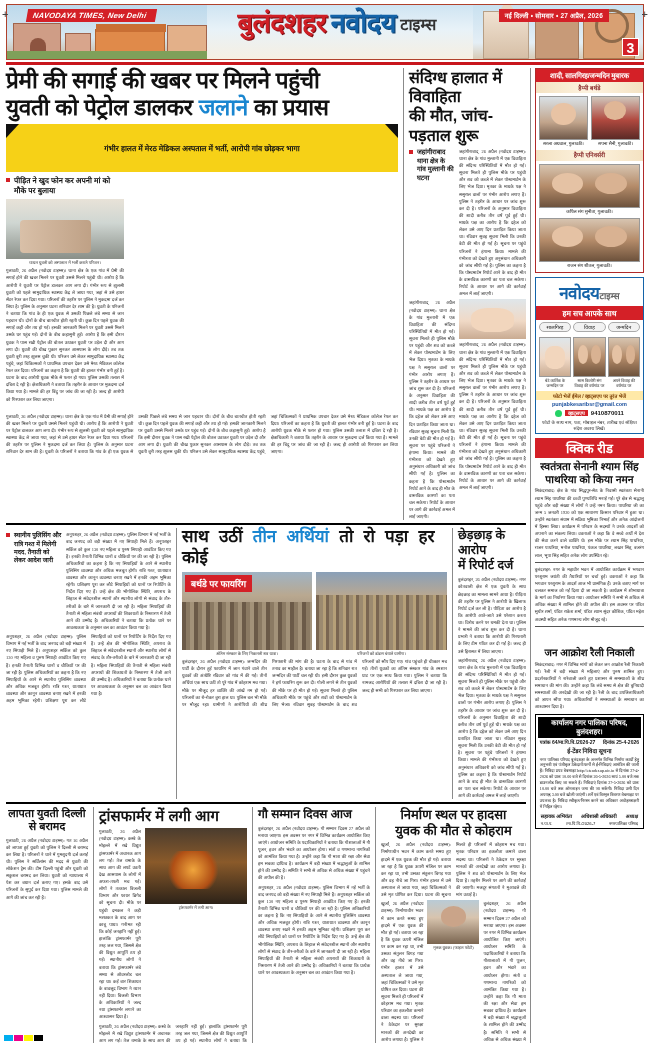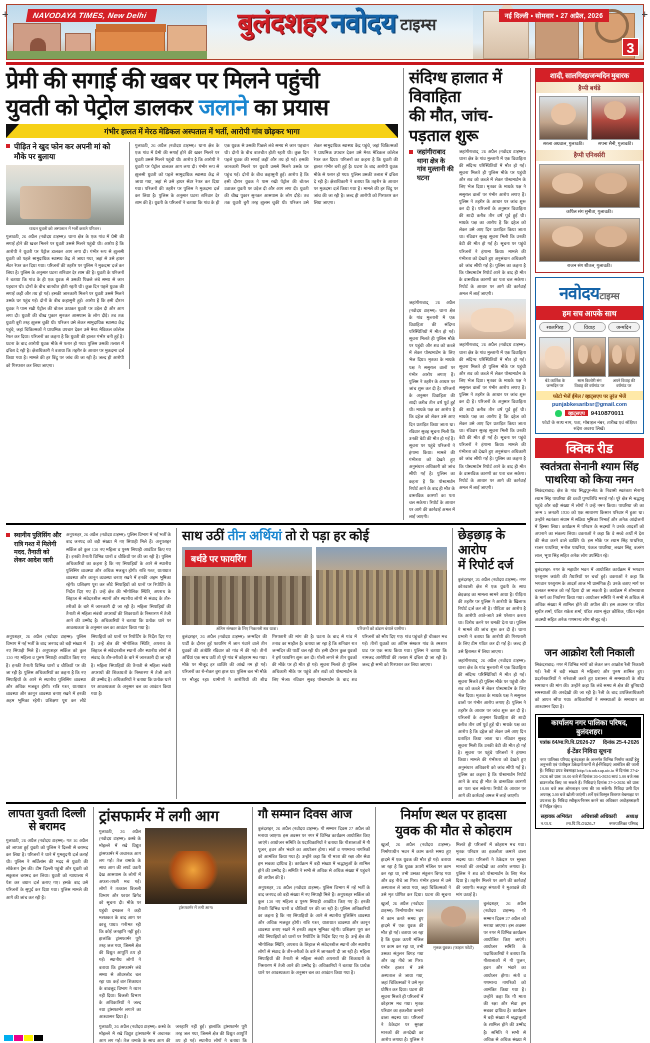--- a/index.html
+++ b/index.html
@@ -82,21 +82,21 @@
   h1.hl-mega { font-size:22.5px; font-weight:bold; line-height:1.18; letter-spacing:-.3px; }
   h1.hl-mega .blue { color:#1a86d0;text-align:center; }
   h2.hl-big { font-size:16px; font-weight:bold; line-height:1.2; }
   h2.hl-big .blue { color:#1a86d0; }
   h3.hl-med { font-size:12.5px; font-weight:bold; line-height:1.2; }
   h4.hl-sm { font-size:10px; font-weight:bold; line-height:1.22; }
   .hl-c { text-align:center; }
 
   .yellow-strip {
     background:#f6d117; font-size:7.5px; font-weight:bold; text-align:center;
-    padding:2px 16px; position:relative; margin-top:3px;
+    padding:19px 16px; position:relative; margin-top:3px;
   }
   .yellow-strip:before{content:"";position:absolute;left:0;top:0;border-left:13px solid #111;border-top:0 solid transparent;border-bottom:14px solid transparent;}
   .yellow-strip:after{content:"";position:absolute;right:0;top:0;border-right:13px solid #111;border-top:0 solid transparent;border-bottom:14px solid transparent;}
 
   .redbox-label {
     background:#d42027; color:#fff; font-size:9px; font-weight:bold;
     display:inline-block; padding:2px 6px;text-align:center;
   }
   .bullet-note {
     font-size:7.5px; font-weight:bold; line-height:1.35; color:#111;
@@ -237,21 +237,21 @@
 
       <div style="display:flex; gap:5px;">
 
         <div style="width:392px;">
           <h1 class="hl-mega">
             <span>प्रेमी की सगाई की खबर पर मिलने पहुंची</span><br>
             <span>युवती को पेट्रोल डालकर </span><span class="blue">जलाने</span><span> का प्रयास</span>
           </h1>
           <div class="yellow-strip">गंभीर हालत में मेरठ मेडिकल अस्पताल में भर्ती, आरोपी गांव छोड़कर भागा</div>
 
-          <div style="display:flex; gap:5px; margin-top:4px;">
+          <div style="display:flex; gap:5px; margin-top:4px;flex-direction:column;">
 
             <div style="width:118px;">
               <div class="bullet-note">पीड़ित ने खुद फोन कर अपनी मां को मौके पर बुलाया</div>
               <div class="photo ph-hospital" style="width:100%;height:60px;margin-top:3px;"></div>
               <div class="cap">घायल युवती को अस्पताल में भर्ती कराते परिजन।</div>
               <div class="txt" style="margin-top:2px;">गुलावठी, 26 अप्रैल (नवोदय टाइम्स)। थाना क्षेत्र के एक गांव में प्रेमी की सगाई होने की खबर मिलने पर युवती उससे मिलने पहुंची थी। आरोप है कि आरोपी ने युवती पर पेट्रोल डालकर आग लगा दी। गंभीर रूप से झुलसी युवती को पहले सामुदायिक स्वास्थ्य केंद्र ले जाया गया, जहां से उसे हायर सेंटर रेफर कर दिया गया। परिजनों की तहरीर पर पुलिस ने मुकदमा दर्ज कर लिया है। पुलिस के अनुसार घटना शनिवार देर शाम की है। युवती के परिजनों ने बताया कि गांव के ही एक युवक से उसकी पिछले लंबे समय से जान पहचान थी। दोनों के बीच बातचीत होती रहती थी। कुछ दिन पहले युवक की सगाई कहीं और तय हो गई। इसकी जानकारी मिलने पर युवती उससे मिलने उसके घर पहुंच गई। दोनों के बीच कहासुनी हुई। आरोप है कि इसी दौरान युवक ने पास रखी पेट्रोल की बोतल उठाकर युवती पर उड़ेल दी और आग लगा दी। युवती की चीख पुकार सुनकर आसपास के लोग दौड़े। तब तक युवती बुरी तरह झुलस चुकी थी। परिजन उसे लेकर सामुदायिक स्वास्थ्य केंद्र पहुंचे, जहां चिकित्सकों ने प्राथमिक उपचार देकर उसे मेरठ मेडिकल कॉलेज रेफर कर दिया। परिजनों का कहना है कि युवती की हालत गंभीर बनी हुई है। घटना के बाद आरोपी युवक मौके से फरार हो गया। पुलिस उसकी तलाश में दबिश दे रही है। क्षेत्राधिकारी ने बताया कि तहरीर के आधार पर मुकदमा दर्ज किया गया है। मामले की हर बिंदु पर जांच की जा रही है। जल्द ही आरोपी को गिरफ्तार कर लिया जाएगा।</div>
             </div>
             <div class="divider-v"></div>
 
             <div style="flex:1;">
@@ -299,21 +299,21 @@
             <div style="flex:1;">
               <div class="txt">अनूपशहर, 26 अप्रैल (नवोदय टाइम्स): पुलिस विभाग में नई भर्ती के बाद जनपद को बड़ी संख्या में नए सिपाही मिले हैं। अनूपशहर सर्किल को कुल 130 नए महिला व पुरुष सिपाही आवंटित किए गए हैं। इनकी तैनाती विभिन्न थानों व चौकियों पर की जा रही है। पुलिस अधिकारियों का कहना है कि नए सिपाहियों के आने से स्थानीय पुलिसिंग व्यवस्था और अधिक मजबूत होगी। रात्रि गश्त, यातायात व्यवस्था और कानून व्यवस्था बनाए रखने में इनकी अहम भूमिका रहेगी। प्रशिक्षण पूरा कर लौटे सिपाहियों को थानों पर रिपोर्टिंग के निर्देश दिए गए हैं। उन्हें क्षेत्र की भौगोलिक स्थिति, अपराध के लिहाज से संवेदनशील स्थानों और स्थानीय लोगों से संवाद के तौर-तरीकों के बारे में जानकारी दी जा रही है। महिला सिपाहियों की तैनाती से महिला संबंधी अपराधों की शिकायतों के निस्तारण में तेजी आने की उम्मीद है। अधिकारियों ने बताया कि प्रत्येक थाने पर आवश्यकता के अनुसार बल का आवंटन किया गया है।</div>
             </div>
           </div>
           <div class="txt cols2" style="margin-top:2px;">अनूपशहर, 26 अप्रैल (नवोदय टाइम्स): पुलिस विभाग में नई भर्ती के बाद जनपद को बड़ी संख्या में नए सिपाही मिले हैं। अनूपशहर सर्किल को कुल 130 नए महिला व पुरुष सिपाही आवंटित किए गए हैं। इनकी तैनाती विभिन्न थानों व चौकियों पर की जा रही है। पुलिस अधिकारियों का कहना है कि नए सिपाहियों के आने से स्थानीय पुलिसिंग व्यवस्था और अधिक मजबूत होगी। रात्रि गश्त, यातायात व्यवस्था और कानून व्यवस्था बनाए रखने में इनकी अहम भूमिका रहेगी। प्रशिक्षण पूरा कर लौटे सिपाहियों को थानों पर रिपोर्टिंग के निर्देश दिए गए हैं। उन्हें क्षेत्र की भौगोलिक स्थिति, अपराध के लिहाज से संवेदनशील स्थानों और स्थानीय लोगों से संवाद के तौर-तरीकों के बारे में जानकारी दी जा रही है। महिला सिपाहियों की तैनाती से महिला संबंधी अपराधों की शिकायतों के निस्तारण में तेजी आने की उम्मीद है। अधिकारियों ने बताया कि प्रत्येक थाने पर आवश्यकता के अनुसार बल का आवंटन किया गया है।</div>
         </div>
 
         <div class="divider-v"></div>
 
         <div style="width:265px;">
-          <h2 class="hl-big" style="font-size:13px;">
+          <h2 class="hl-big" style="font-size:17px;font-family:Liberation Mono, monospace;">
             <span>साथ उठीं </span><span class="blue">तीन अर्थियां</span><span> तो रो पड़ा हर कोई</span>
           </h2>
           <div style="display:flex;gap:4px;margin-top:3px;">
             <div style="width:130px;position:relative;">
               <div class="photo ph-crowd" style="width:100%;height:78px;"></div>
               <div class="redbox-label" style="position:absolute;left:3px;top:3px;">बर्थडे पर फायरिंग</div>
               <div class="cap">अंतिम संस्कार के लिए निकलती शव यात्रा।</div>
             </div>
             <div style="flex:1;">
               <div class="photo ph-crowd2" style="width:100%;height:78px;"></div>

